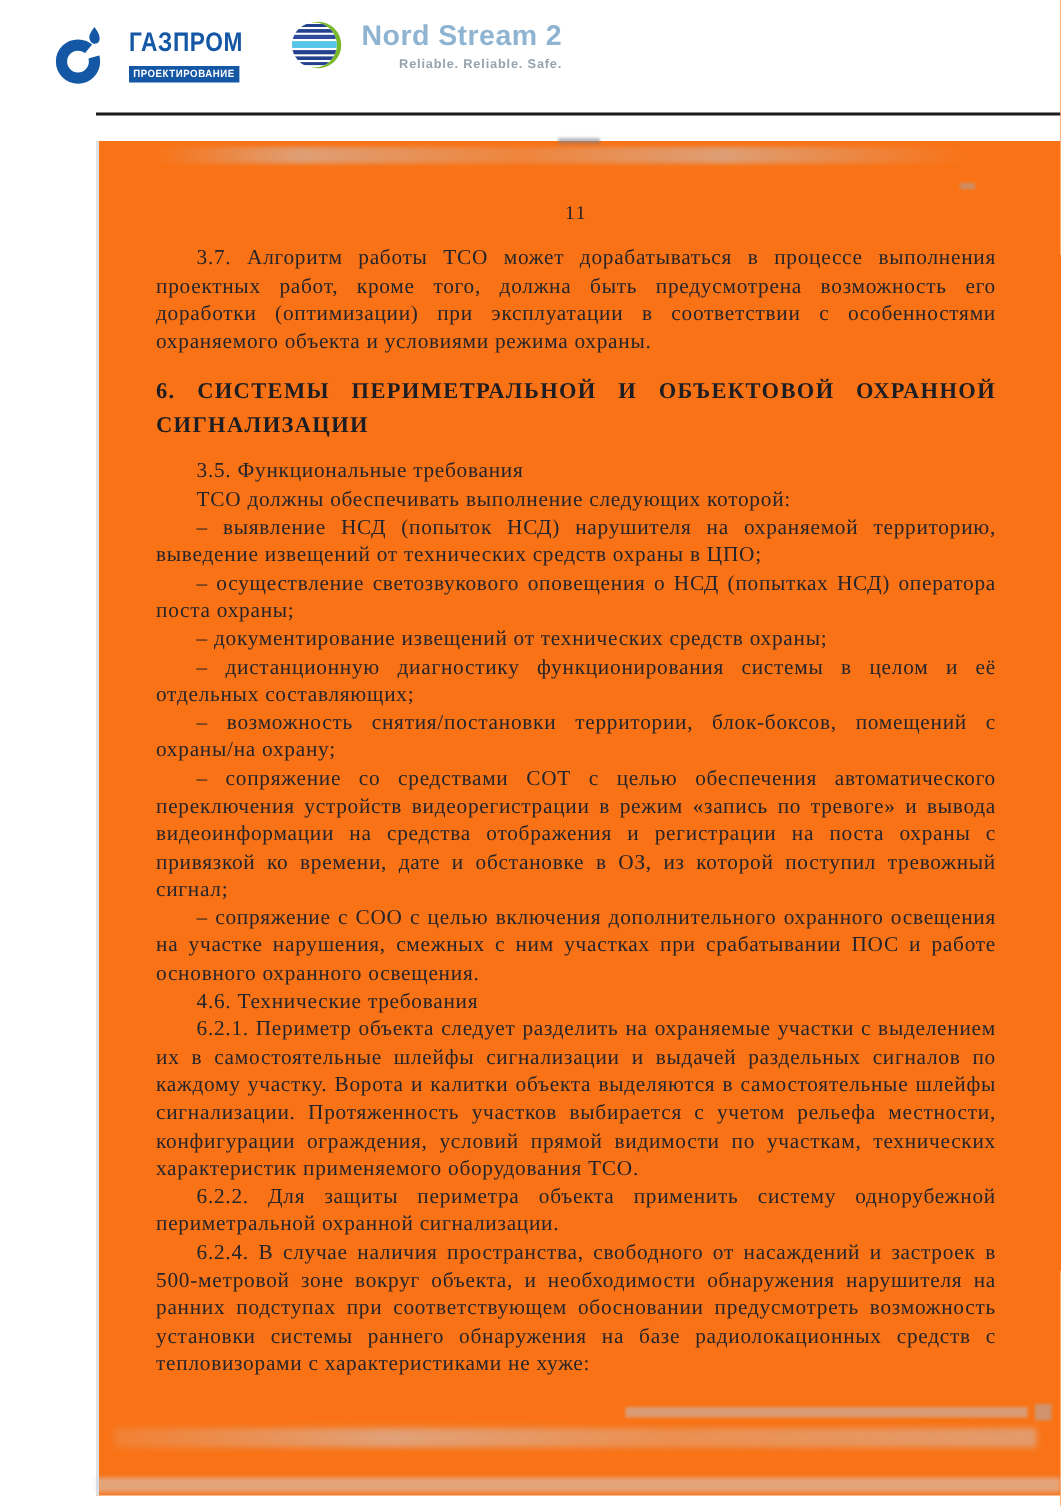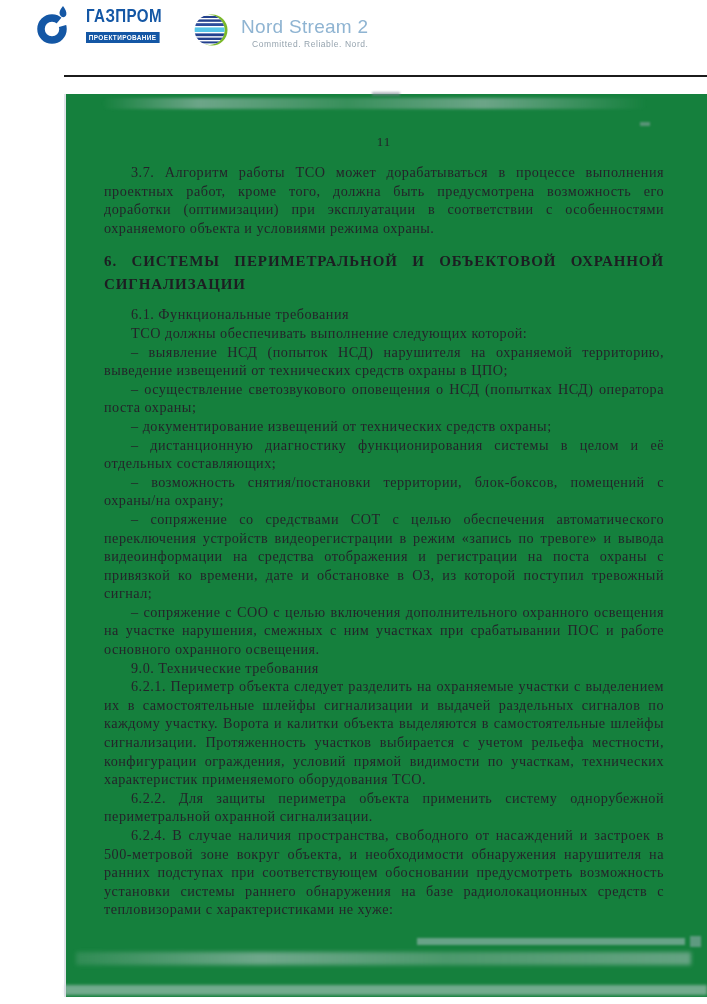--- a/index.html
+++ b/index.html
@@ -1,48 +1,48 @@
 <!DOCTYPE html>
 <html><head>
 <meta charset="utf-8">
 <style>
   html,body{margin:0;padding:0;}
   body{
     width:707px;height:1004px;position:relative;background:#ffffff;
     font-family:"Liberation Serif", serif;overflow:hidden;
   }
   
-  .gazprom{position:absolute;left:36px;top:4px;display:flex;gap:6px;align-items:flex-start;}
+  .gazprom{position:absolute;left:36px;top:16px;display:flex;gap:6px;align-items:flex-start;}
   .gz-emblem{width:44px;height:42px;display:block;}
   .gz-textcol{padding-top:3px;}
   .gz-brand{
     font-family:"Liberation Sans", sans-serif;font-weight:bold;font-size:18px;line-height:19px;
     color:#1457A5;letter-spacing:.5px;transform:scaleX(.84);transform-origin:left top;white-space:nowrap;
   }
   .gz-division{
     display:inline-block;margin-top:2px;background:#1457A5;color:#fff;
     font-family:"Liberation Sans", sans-serif;font-weight:bold;font-size:7px;letter-spacing:.4px;
     padding:2px 3px;transform:scaleX(.92);transform-origin:left top;white-space:nowrap;
   }
-  .ns{position:absolute;left:192px;top:10px;display:flex;gap:9px;align-items:center;}
+  .ns{position:absolute;left:192px;top:10px;display:flex;gap:9px;align-items:flex-start;font-weight:bold;}
   .ns-globe{width:40px;height:40px;display:block;}
   .ns-right{padding-top:4px;}
   .ns-brand{
     font-family:"Liberation Sans", sans-serif;font-size:19px;line-height:21px;color:#8FB4D2;
     letter-spacing:.3px;white-space:nowrap;
   }
   .ns-tag{
     font-family:"Liberation Sans", sans-serif;font-size:8.5px;color:#95A3AE;
     letter-spacing:.55px;text-align:right;margin-top:2px;white-space:nowrap;
   }
   .rule{position:absolute;left:64px;top:75px;width:643px;height:2px;background:#1b1b1b;}
   
   .scan{
     position:absolute;left:64px;top:94px;width:643px;height:903px;
-    background:#15803d;
+    background:#f97316;
   }
   .scan-edge{position:absolute;left:0;top:0;bottom:0;width:2px;background:#DFE3E8;}
   .smudge{position:absolute;pointer-events:none;}
   .sm-top{left:38px;top:4px;width:545px;height:11px;border-radius:5px;
     background:linear-gradient(90deg,rgba(198,204,213,0),rgba(196,202,212,.5) 18%,rgba(200,206,214,.2) 45%,rgba(195,201,211,.5) 70%,rgba(198,204,213,0));
     filter:blur(1.5px);}
   .sm-top-tick{left:308px;top:-2px;width:28px;height:4px;background:rgba(120,128,140,.55);filter:blur(1px);}
   .sm-right-tick{left:576px;top:28px;width:10px;height:4px;background:rgba(160,168,180,.5);filter:blur(1px);}
   .sm-bleed{right:22px;bottom:52px;width:268px;height:7px;background:rgba(188,198,211,.5);filter:blur(1px);}
   .sm-bleed-mark{right:6px;bottom:50px;width:11px;height:11px;background:rgba(168,179,195,.5);filter:blur(1px);}
@@ -98,47 +98,47 @@
         <rect x="0" y="13.2" width="40" height="2.8" fill="#2D4C9B"></rect>
         <rect x="0" y="17.4" width="40" height="4.6" fill="#56C5E8"></rect>
         <rect x="0" y="23.4" width="40" height="2.8" fill="#24418E"></rect>
         <rect x="0" y="27.6" width="40" height="2.4" fill="#24418E"></rect>
         <rect x="0" y="31.4" width="40" height="2" fill="#24418E"></rect>
       </g>
     </svg>
   </span>
   <div class="ns-right">
     <div class="ns-brand">Nord Stream 2</div>
-    <div class="ns-tag">Committed. Reliable. Nord.</div>
+    <div class="ns-tag">Reliable. Reliable. Safe.</div>
   </div>
 </div>
 
 <div class="rule"></div>
 
 <div class="scan">
   <div class="scan-edge"></div>
   <div class="smudge sm-top"></div>
   <div class="smudge sm-top-tick"></div>
   <div class="smudge sm-right-tick"></div>
   <div class="smudge sm-bleed"></div>
   <div class="smudge sm-bleed-mark"></div>
   <div class="smudge sm-bottom1"></div>
   <div class="smudge sm-bottom2"></div>
 
   <div class="doc">
     <div class="page-num">11</div>
     <p>3.7. Алгоритм работы ТСО может дорабатываться в процессе выполнения проектных работ, кроме того, должна быть предусмотрена возможность его доработки (оптимизации) при эксплуатации в соответствии с особенностями охраняемого объекта и условиями режима охраны.</p>
     <p class="h">6. СИСТЕМЫ ПЕРИМЕТРАЛЬНОЙ И ОБЪЕКТОВОЙ ОХРАННОЙ СИГНАЛИЗАЦИИ</p>
-    <p>6.1. Функциональные требования</p>
+    <p>3.5. Функциональные требования</p>
     <p>ТСО должны обеспечивать выполнение следующих которой:</p>
     <p>– выявление НСД (попыток НСД) нарушителя на охраняемой территорию, выведение извещений от технических средств охраны в ЦПО;</p>
     <p>– осуществление светозвукового оповещения о НСД (попытках НСД) оператора поста охраны;</p>
     <p>– документирование извещений от технических средств охраны;</p>
     <p>– дистанционную диагностику функционирования системы в целом и её отдельных составляющих;</p>
     <p>– возможность снятия/постановки территории, блок-боксов, помещений с охраны/на охрану;</p>
     <p>– сопряжение со средствами СОТ с целью обеспечения автоматического переключения устройств видеорегистрации в режим «запись по тревоге» и вывода видеоинформации на средства отображения и регистрации на поста охраны с привязкой ко времени, дате и обстановке в ОЗ, из которой поступил тревожный сигнал;</p>
     <p>– сопряжение с СОО с целью включения дополнительного охранного освещения на участке нарушения, смежных с ним участках при срабатывании ПОС и работе основного охранного освещения.</p>
-    <p>9.0. Технические требования</p>
+    <p>4.6. Технические требования</p>
     <p>6.2.1. Периметр объекта следует разделить на охраняемые участки с выделением их в самостоятельные шлейфы сигнализации и выдачей раздельных сигналов по каждому участку. Ворота и калитки объекта выделяются в самостоятельные шлейфы сигнализации. Протяженность участков выбирается с учетом рельефа местности, конфигурации ограждения, условий прямой видимости по участкам, технических характеристик применяемого оборудования ТСО.</p>
     <p>6.2.2. Для защиты периметра объекта применить систему однорубежной периметральной охранной сигнализации.</p>
     <p>6.2.4. В случае наличия пространства, свободного от насаждений и застроек в 500-метровой зоне вокруг объекта, и необходимости обнаружения нарушителя на ранних подступах при соответствующем обосновании предусмотреть возможность установки системы раннего обнаружения на базе радиолокационных средств с тепловизорами с характеристиками не хуже:</p>
   </div>
 </div>
 
 </body></html>

